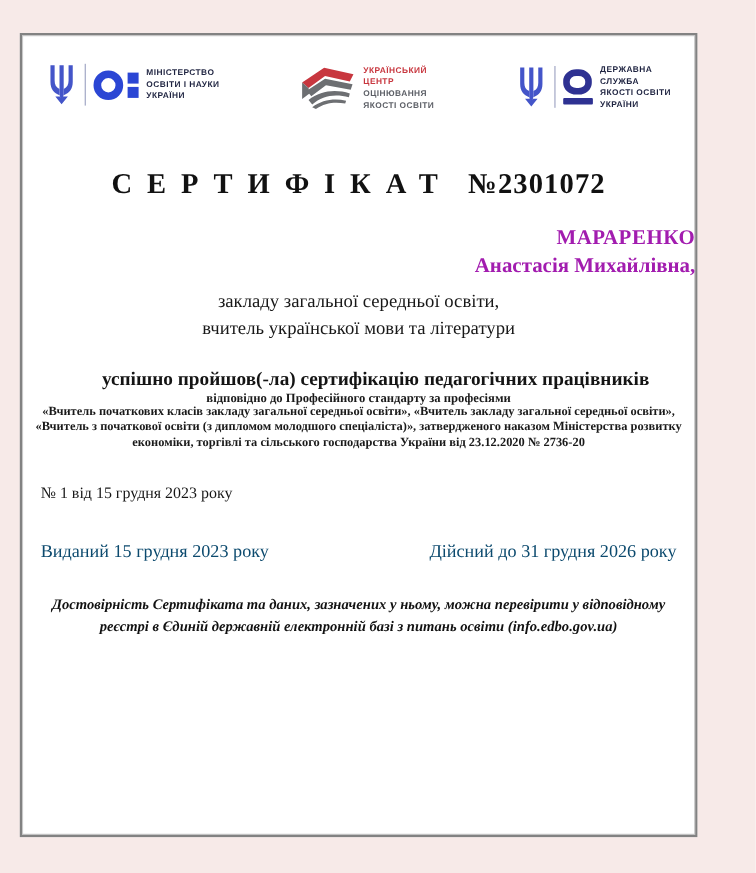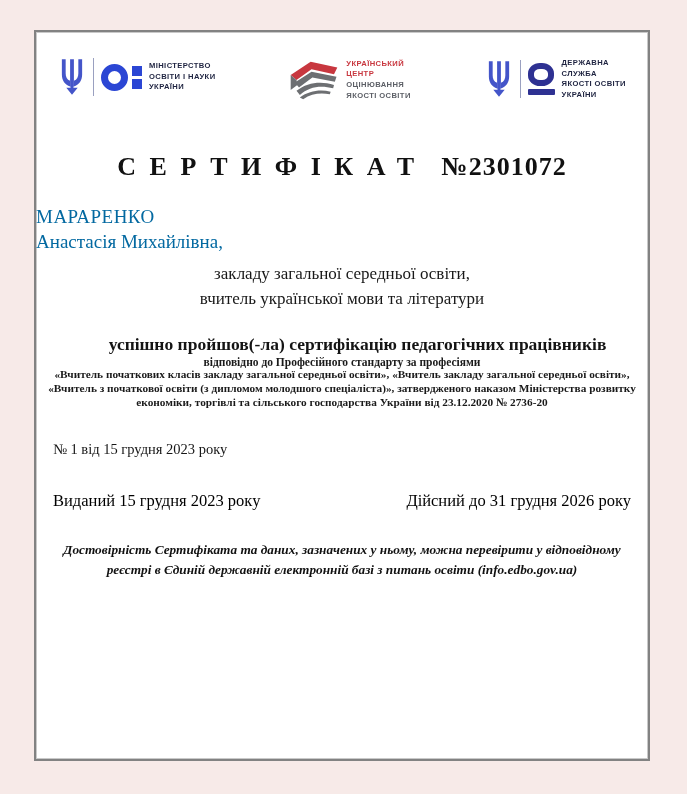--- a/index.html
+++ b/index.html
@@ -4,21 +4,21 @@
 <style>
   html,body { margin:0; padding:0; }
   body {
     width:687px; height:794px;
     background:#f7eae8;
     font-family:"Liberation Serif", serif;
     position:relative;
     overflow:hidden;
   }
   .sheet {
-    position:absolute; left:34px; top:30px;
+    position:absolute; left:18px; top:30px;
     width:612px; height:727px;
     background:#ffffff;
     border:2px solid #828282;
     box-shadow:inset 0 0 0 1px #c9c9c9;
   }
   
   .logos-row {
     margin:26px 22px 0 22px;
     display:flex; justify-content:space-between; align-items:flex-start;
   }
@@ -36,29 +36,29 @@
   .mon-o { display:block; width:13px; height:13px; border:7px solid #2b46d4; border-radius:50%; }
   .mon-colon i { display:block; width:10px; height:10px; background:#2b46d4; margin:3px 0; }
   
   .dsqo-mark { display:flex; flex-direction:column; align-items:center; }
   .dsqo-o { display:block; width:14px; height:11px; border:6px solid #2e3192; border-radius:46%; }
   .dsqo-bar { display:block; width:27px; height:6px; background:#2e3192; margin-top:3px; border-radius:1px; }
   
   .title-row { margin-top:50px; text-align:center; color:#111; }
   .title-word { font-size:26px; font-weight:bold; letter-spacing:.52em; }
   .title-num  { font-size:26px; font-weight:bold; letter-spacing:1px; margin-left:14px; }
-  .name-block { margin-top:24px; text-align:left; color:#0369a1; font-weight:normal; }
+  .name-block { margin-top:24px; text-align:right; color:#a21caf; font-weight:bold; }
   .name-block .surname { font-size:19px; letter-spacing:.5px; }
   .name-block .given   { font-size:19px; margin-top:3px; }
   .position-block { margin-top:9px; text-align:center; font-size:17px; color:#181818; line-height:1.45; }
   .statement { margin-top:23px; text-align:center; font-size:17.5px; font-weight:bold; color:#141414;margin-left:31px; }
   .small-heading { margin-top:1px; text-align:center; font-size:11.5px; font-weight:bold; color:#1a1a1a; }
   .small-body { margin-top:0; padding:0 0; text-align:center; font-size:11.3px; font-weight:bold; color:#1a1a1a; line-height:1.23; }
   .reg-line { margin-top:31px; padding-left:17px; font-size:14.5px; color:#161616; }
-  .dates-row { margin-top:33px; padding:0 17px; display:flex; justify-content:space-between; font-size:16.5px; color:#000000; }
+  .dates-row { margin-top:33px; padding:0 17px; display:flex; justify-content:space-between; font-size:16.5px; color:#0c4a6e; }
   .verify { margin-top:29px; padding:0 18px; text-align:center; font-size:13.3px; font-weight:bold; font-style:italic; color:#111; line-height:1.5; }
 </style>
 </head>
 <body>
 
 <div class="sheet">
 
   <div class="logos-row">
 
     <div class="logo">

